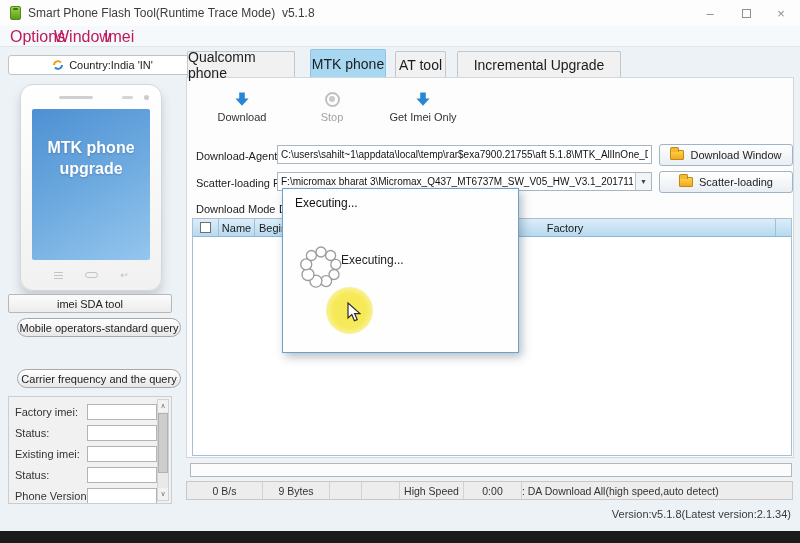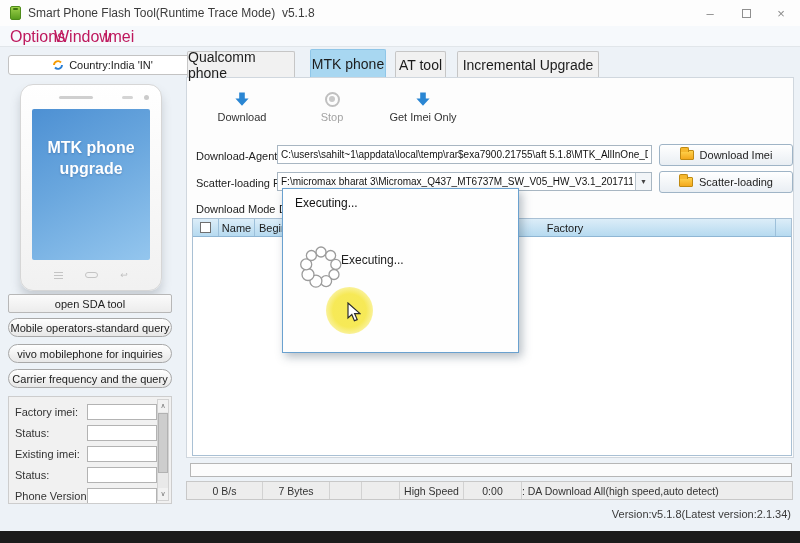--- a/index.html
+++ b/index.html
@@ -36,42 +36,42 @@
                   text-shadow:0 1px 2px rgba(0,40,90,.25); }
   .phone-nav { position:absolute; left:0; right:0; bottom:8px; height:14px; display:flex; justify-content:center; gap:22px;
                align-items:center; color:#bdbdbd; }
   .nav-menu { width:9px; height:7px; background:repeating-linear-gradient(#c4c4c4 0 1px,transparent 1px 3px); }
   .nav-home { width:13px; height:6px; border:1px solid #c4c4c4; border-radius:3px; }
   .nav-back { font-size:9px; line-height:7px; color:#c0c0c0; }
 
   .side-btn { position:absolute; left:8px; width:164px; display:flex; align-items:center; justify-content:center;
               font-size:11px; color:#222; }
   .side-btn.flat { top:294px; height:19px; background:linear-gradient(#fbfbfb,#ececec); border:1px solid #b7b7b7; border-radius:2px; }
-  .side-btn.round { height:19px; background:linear-gradient(#ffffff,#e7e7e7); border:1px solid #a8a8a8; border-radius:10px; }
+  .side-btn.round { height:19px; background:linear-gradient(#ffffff,#e7e7e7); border:1px solid #a8a8a8; border-radius:10px;margin-left:9px; }
   .side-btn.r1 { top:318px; } .side-btn.r2 { top:344px; } .side-btn.r3 { top:369px; }
 
   .form-panel { position:absolute; left:8px; top:396px; width:164px; height:108px; background:#f1f1f1;
                 border:1px solid #cdcdcd; overflow:hidden;padding-left:27px; }
   .form-row { position:absolute; left:6px; width:150px; height:17px; }
   .form-row .flabel { position:absolute; left:0; top:2px; font-size:11px; color:#333; }
   .form-row input { position:absolute; left:72px; top:0; width:70px; height:16px; border:1px solid #b3b3b3; background:#fff;
                     font-size:10px; padding:0 2px; }
   .scrollbar { position:absolute; right:2px; top:2px; width:12px; bottom:2px; background:#e9e9e9; border:1px solid #d2d2d2; }
   .sb-btn { position:absolute; left:0; width:10px; height:12px; font-size:7px; color:#707070; display:flex;
             align-items:center; justify-content:center; background:#f2f2f2; }
   .sb-up { top:0; } .sb-down { bottom:0; }
   .sb-thumb { position:absolute; left:0; top:13px; width:10px; height:60px; background:#cdcdcd; border:1px solid #b2b2b2; }
 
   
   .tab { position:absolute; display:flex; align-items:center; justify-content:center; font-size:14px; color:#1c1c1c;
          background:#f1f1f1; border:1px solid #c6c6c6; border-bottom:none; border-radius:2px 2px 0 0; z-index:3; }
   .tab.t0 { left:187px; top:51px; width:108px; height:26px; }
   .tab.t1 { left:310px; top:49px; width:76px;  height:28px; background:#a8d7f1; border-color:#8fc6e8; }
   .tab.t2 { left:395px; top:51px; width:51px;  height:26px; }
-  .tab.t3 { left:457px; top:51px; width:142px; height:26px; }
+  .tab.t3 { left:457px; top:51px; width:164px; height:26px; }
 
   
   .content { position:absolute; left:186px; top:77px; width:608px; height:381px; background:#fdfdfd; border:1px solid #d0d7de; z-index:2; }
 
   .tool-item { position:absolute; z-index:3; text-align:center; font-size:11px; color:#333; }
   .tool-item .ticon { height:18px; margin-bottom:3px; display:flex; justify-content:center; align-items:center; }
   .tool-item.download { left:208px; top:90px; width:68px; }
   .tool-item.stop { left:305px; top:90px; width:54px; color:#a3a3a3; }
   .tool-item.getimei { left:378px; top:90px; width:90px; }
   .stop-ring { width:15px; height:15px; border:2px solid #c0c0c0; border-radius:50%; display:flex; align-items:center; justify-content:center; }
@@ -164,23 +164,22 @@
       <div>MTK phone</div>
       <div>upgrade</div>
     </div>
     <div class="phone-nav">
       <span class="nav-menu"></span>
       <span class="nav-home"></span>
       <span class="nav-back">↩</span>
     </div>
   </div>
 
-  <div class="side-btn flat">open SDA tool</div>
+  <div class="side-btn flat">imei SDA tool</div>
   <div class="side-btn round r1">Mobile operators-standard query</div>
-  <div class="side-btn round r2">vivo mobilephone for inquiries</div>
   <div class="side-btn round r3">Carrier frequency and the query</div>
 
   <div class="form-panel">
     <div class="form-row" style="top:7px">
       <span class="flabel">Factory imei:</span>
       <input value="" style="">
     </div>
     <div class="form-row" style="top:28px">
       <span class="flabel">Status:</span>
       <input value="" style="">
@@ -233,21 +232,21 @@
           <path d="M5.2 1.5 h5.6 v6 h3.8 L8 14.8 L1.4 7.5 h3.8 Z" fill="#2a86d3"></path>
         </svg>
     </div>
     <div>Get Imei Only</div>
   </div>
 
   <div class="row-label" style="left:196px; top:150px;">Download-Agent</div>
   <input class="path-input" style="top: 145px;" value="C:\users\sahilt~1\appdata\local\temp\rar$exa7900.21755\aft 5.1.8\MTK_AllInOne_DA.bin">
   <div class="file-btn" style="top:144px;">
     <span class="folder"></span>
-    <span>Download Imei</span>
+    <span>Download Window</span>
   </div>
 
   <div class="row-label" style="left:196px; top:177px;">Scatter-loading File</div>
   <div class="combo">
     <span class="combo-text">F:\micromax bharat 3\Micromax_Q437_MT6737M_SW_V05_HW_V3.1_20171115\Micromax_Q437_MT6</span>
     <span class="combo-dd">
         <span>▼</span>
       </span>
   </div>
   <div class="file-btn" style="top:171px;">
@@ -266,21 +265,21 @@
       <div class="gh-cell gh-name">Name</div>
       <div class="gh-cell gh-begin">Begin address</div>
       <div class="gh-cell gh-loc">Factory</div>
       <div class="gh-cell gh-corner"></div>
     </div>
   </div>
 
   <div class="progress"></div>
   <div class="statusbar">
     <div class="st-cell st-0">0 B/s</div>
-    <div class="st-cell st-1">7 Bytes</div>
+    <div class="st-cell st-1">9 Bytes</div>
     <div class="st-cell st-2"></div>
     <div class="st-cell st-3"></div>
     <div class="st-cell st-4">High Speed</div>
     <div class="st-cell st-5">0:00</div>
     <div class="st-cell st-6">USB: DA Download All(high speed,auto detect)</div>
   </div>
 
   <div class="version">Version:v5.1.8(Latest version:2.1.34)</div>
   <div class="bottom-strip"></div>
 

